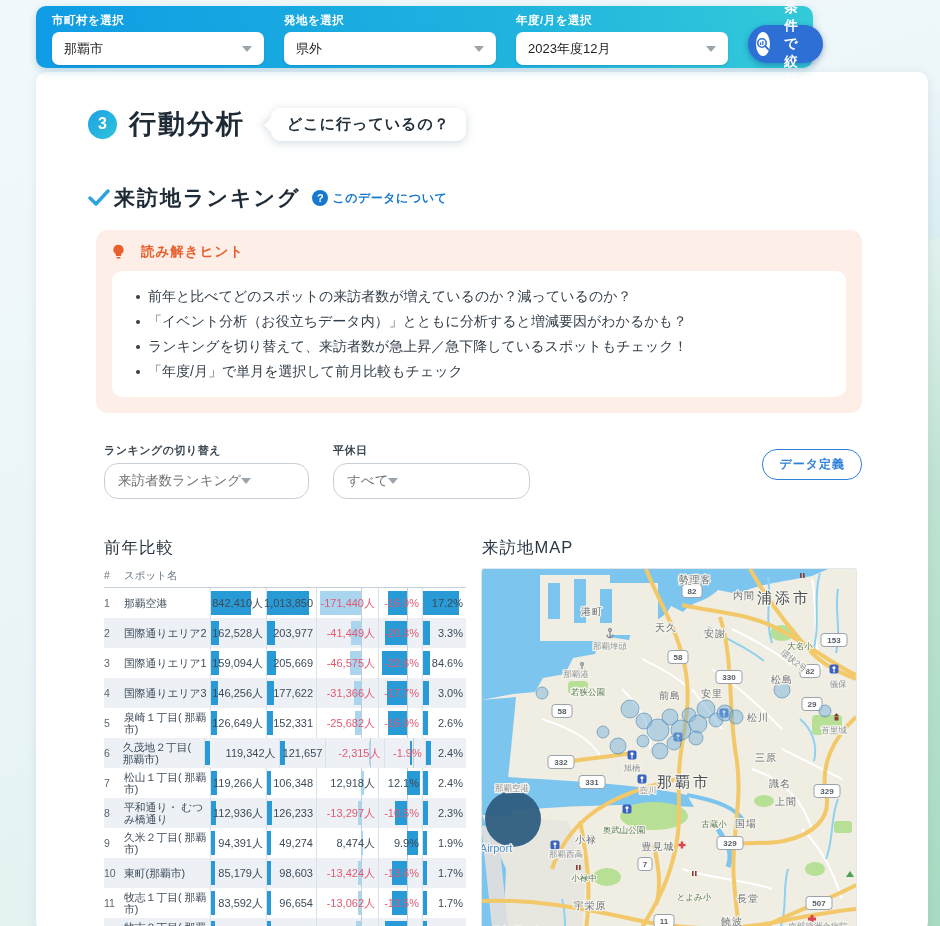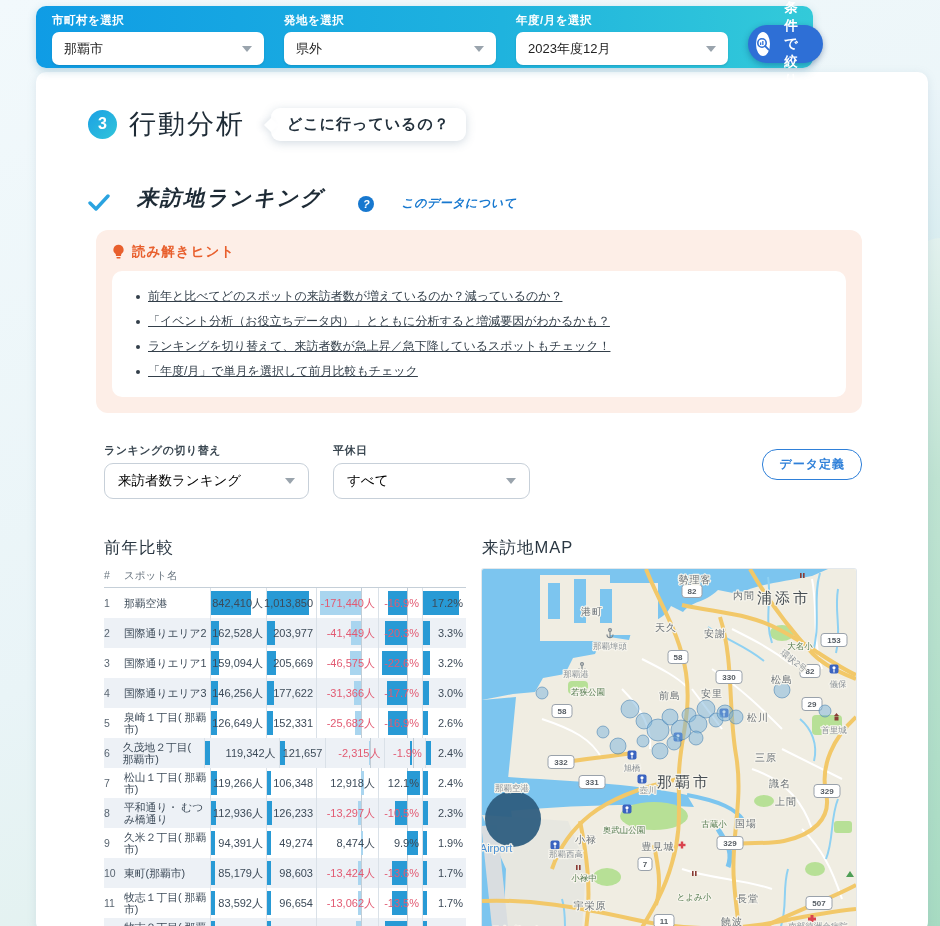--- a/index.html
+++ b/index.html
@@ -37,49 +37,49 @@
   
   .card { position:absolute; left:36px; top:72px; width:892px; height:860px;
     background:#fff; border-radius:10px; box-shadow:0 2px 10px rgba(120,150,170,.18);
     padding:30px 30px 0 52px; }
 
   
   .sec-head { display:flex; align-items:center; gap:12px; margin-top:4px; }
   .sec-num { width:29px; height:29px; border-radius:50%; color:#fff; font-weight:bold;
     font-size:16px; display:flex; align-items:center; justify-content:center;
     background:linear-gradient(135deg,#1ca0e4,#30c5da); flex:0 0 auto; }
-  .sec-title { font-size:27px; font-weight:normal; color:#1e2b36; letter-spacing:2px; }
+  .sec-title { font-size:27px; font-weight:bold; color:#1e2b36; letter-spacing:2px; }
   .sec-bubble { position:relative; background:#fff; border-radius:9px; padding:7px 16px;
     font-size:15px; font-weight:bold; color:#22303c; letter-spacing:1px;
     box-shadow:0 2px 10px rgba(80,110,140,.25); margin-left:14px; }
   .sec-bubble:before { content:""; position:absolute; left:-5px; top:12px; width:10px; height:10px;
     background:#fff; transform:rotate(45deg); box-shadow:-3px 3px 6px rgba(80,110,140,.12); }
 
   
-  .sub-head { display:flex; align-items:flex-end; gap:27px; margin-top:42px;font-style:italic; }
+  .sub-head { display:flex; align-items:center; gap:4px; margin-top:42px; }
   .sub-title { font-size:21px; font-weight:bold; color:#1e2b36; letter-spacing:2px; }
   .q-circle { width:16px; height:16px; border-radius:50%; background:#1778cf; color:#fff;
     font-size:11px; font-weight:bold; display:flex; align-items:center; justify-content:center; margin-left:8px; }
   .about-link { font-size:12px; font-weight:bold; color:#1778cf; cursor:pointer; letter-spacing:.5px; }
 
   
   .hint { background:#fdeee7; border-radius:12px; margin:18px 0 0 8px; padding:13px 16px 16px; width:766px; }
-  .hint-title { display:flex; align-items:center; gap:7px; color:#e85f2d; font-weight:bold; font-size:13.5px; letter-spacing:1px; }
+  .hint-title { display:flex; align-items:center; gap:16px; color:#e85f2d; font-weight:bold; font-size:13.5px; letter-spacing:1px; }
   .hint-body { background:#fff; border-radius:10px; margin-top:10px; padding:13px 22px; }
   .hint-body ul { list-style:none; }
-  .hint-body li { font-size:12px; color:#333f4a; line-height:25px; position:relative; padding-left:14px;text-decoration:underline; }
+  .hint-body li { font-size:14px; color:#333f4a; line-height:25px; position:relative; padding-left:14px; }
   .hint-body li:before { content:""; position:absolute; left:2px; top:11px; width:4px; height:4px; border-radius:50%; background:#333f4a; }
 
   
   .controls { display:flex; align-items:flex-start; margin:30px 0 0 16px; width:758px;gap:12px; }
   .ctl-group { display:flex; flex-direction:column; gap:5px; margin-right:12px; }
   .ctl-label { font-size:11px; font-weight:bold; color:#3a4751; letter-spacing:.5px; }
-  .ctl-select { border:1px solid #c7d0d9; border-radius:9px; background:#fff; height:36px;
-    display:flex; align-items:center; justify-content:space-between; padding:0 13px;
-    font-size:13.5px; color:#000000; cursor:pointer; }
+  .ctl-select { border:1px solid #c7d0d9; border-radius:14px; background:#fff; height:36px;
+    display:flex; align-items:center; justify-content:flex-start; padding:0 13px;
+    font-size:13.5px; color:#737373; cursor:pointer; }
   .ctl-select.w1 { width:205px; } .ctl-select.w2 { width:197px; }
   .def-btn { margin-left:auto; margin-top:6px; border:1.5px solid #2f80d9; color:#2f80d9;
     background:#fff; border-radius:15px; font-size:12px; font-weight:bold; padding:6px 16px;
     cursor:pointer; font-family:inherit; letter-spacing:1px; }
 
   
   .cols { display:flex; margin-top:38px; margin-left:16px; gap:16px; }
   .panel-title { font-size:16.5px; color:#2a3742; letter-spacing:1px; margin-bottom:10px; }
 
   
@@ -299,21 +299,21 @@
             </div>
             <div class="c c-num" style="width: 44px;">
               <span class="bound"></span>
               <span class="axis" style="left: 29px;"></span>
               <span class="bar" style="background: rgb(40, 154, 213); left: 3.96px; width: 25.04px;"></span>
               <span class="txt neg">-22.6%</span>
             </div>
             <div class="c c-num" style="width: 44px;">
               <span class="bound"></span>
               <span class="bar" style="background: rgb(40, 154, 213); left: 1px; width: 6.69767px;"></span>
-              <span class="txt">3.2%</span>
+              <span class="txt">84.6%</span>
             </div>
           </div>
           <div class="t-row alt">
             <div class="c c-rank">4</div>
             <div class="c c-name">国際通りエリア3</div>
             <div class="c c-num" style="width: 56px;">
               <span class="bound"></span>
               <span class="bar" style="background: rgb(40, 154, 213); left: 1px; width: 6.92439px;"></span>
               <span class="txt">146,256人</span>
             </div>

